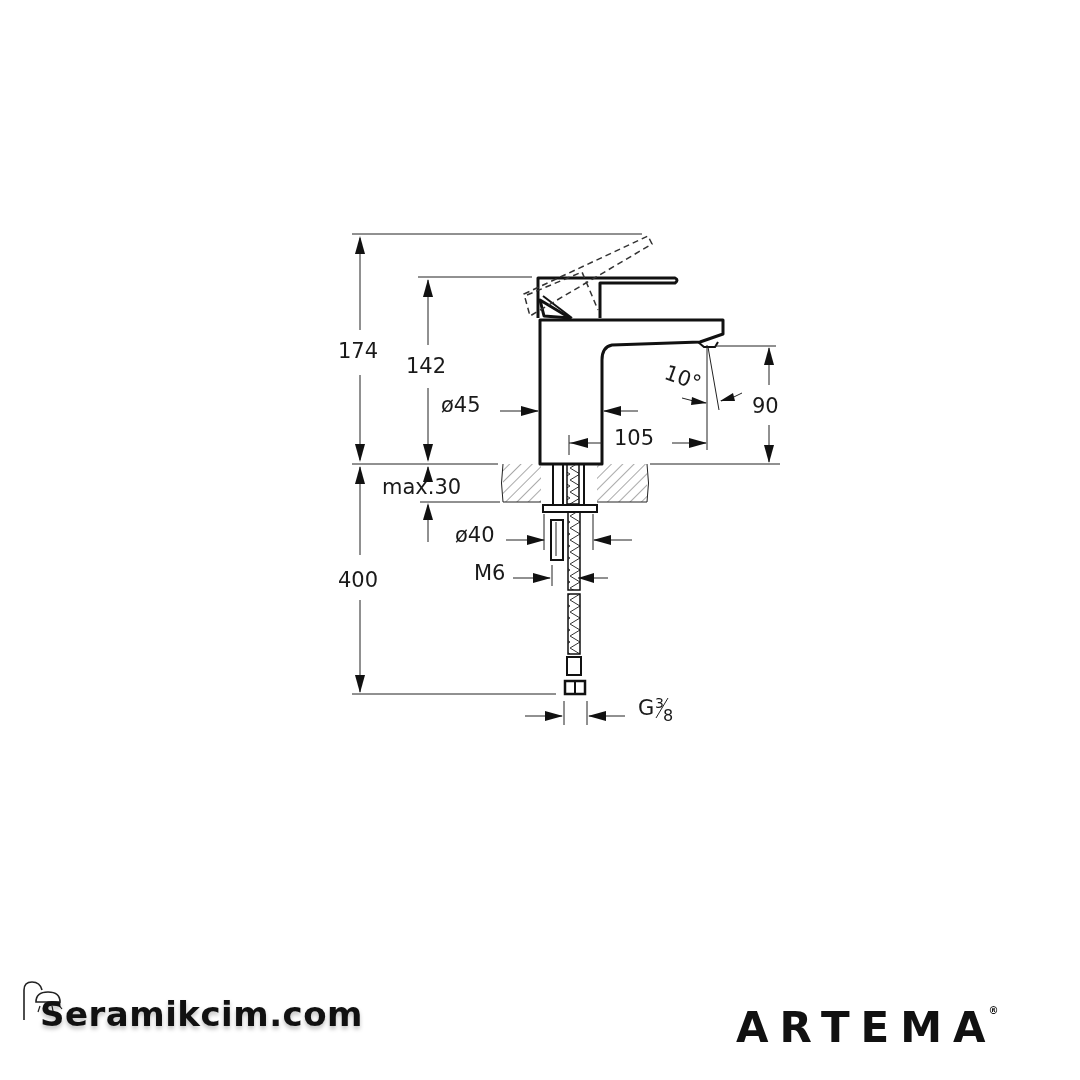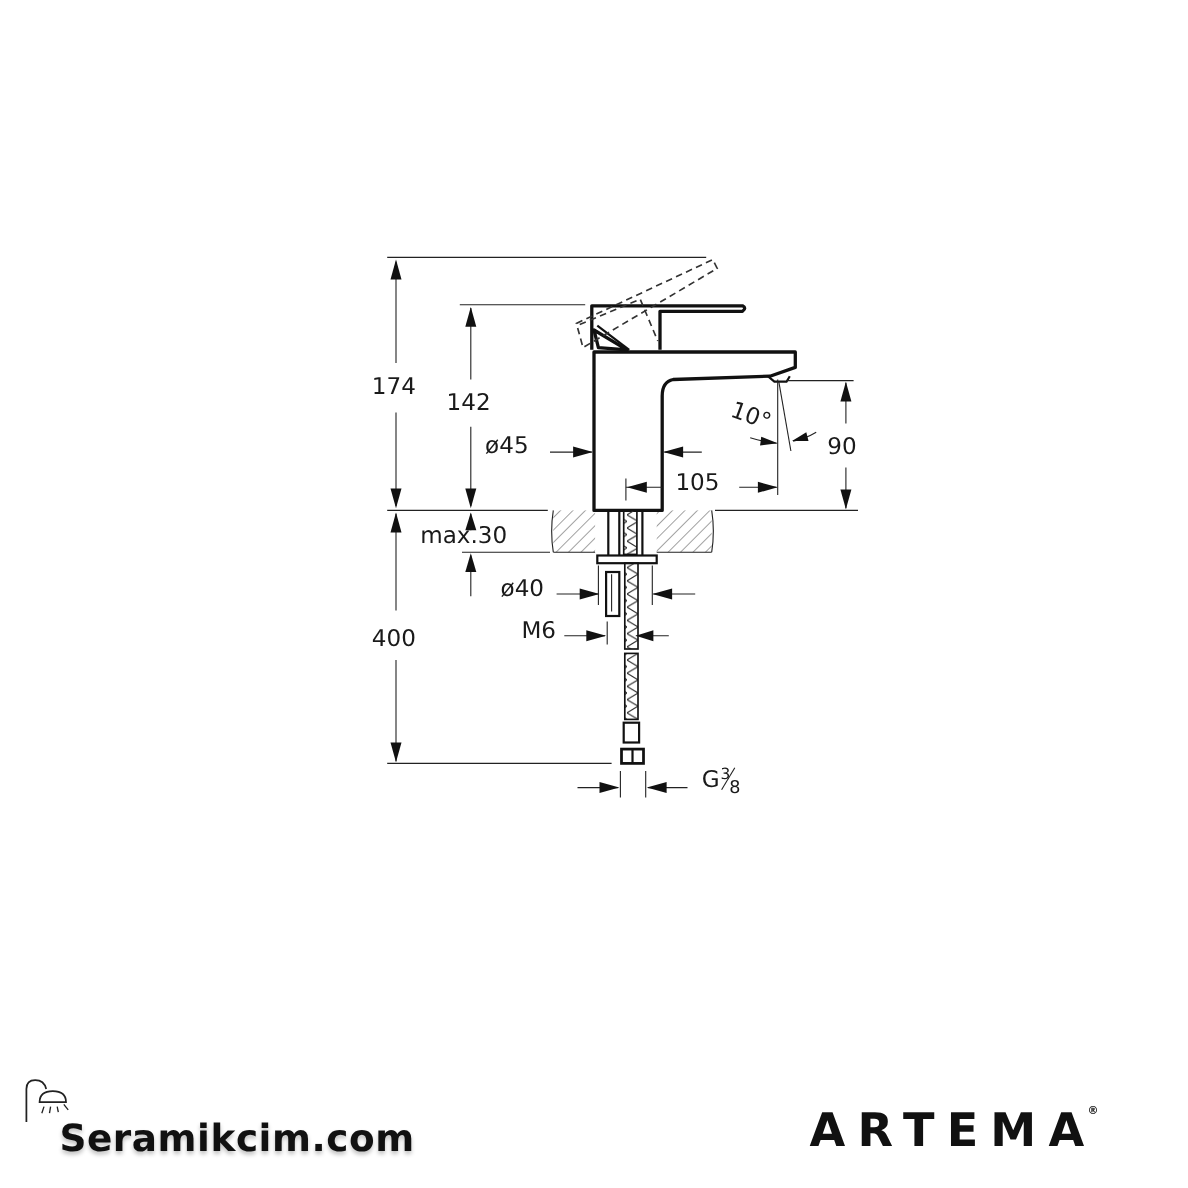--- a/index.html
+++ b/index.html
@@ -6,25 +6,24 @@
     body { width: 1080px; height: 1080px; position: relative; overflow: hidden; }
     #drawing { position: absolute; left: 0; top: 0; width: 1080px; height: 1080px; }
     .dim-text { font-family: "DejaVu Sans", sans-serif; font-size: 21px; fill: #1a1a1a; }
     .thin { stroke: #222; stroke-width: 1; fill: none; }
     .thick { stroke: #111; stroke-width: 3; fill: none; stroke-linejoin: round; }
     .med { stroke: #111; stroke-width: 2; fill: none; }
     .dash { stroke: #333; stroke-width: 1.5; fill: none; stroke-dasharray: 6 4; }
     .arrow { fill: #111; }
     .logo-left { position: absolute; left: 18px; top: 978px; width: 380px; height: 80px; }
     .logo-left .brand-text {
-      position: absolute; left: 22px; top: 37px;
+      position: absolute; left: 22px; top: 16px;
       font-family: "DejaVu Sans", sans-serif; font-size: 34px; font-weight: bold;
       color: #111; letter-spacing: 0.5px;
       text-shadow: 0 3px 4px rgba(0,0,0,0.25);
-      margin-left: 14px;
     }
     .logo-left svg { position: absolute; left: 0; top: 0; }
     .logo-right {
       position: absolute; left: 736px; top: 1003px;
       font-family: "DejaVu Sans", sans-serif; font-size: 42px; font-weight: bold;
       color: #111; letter-spacing: 11px;
     }
     .logo-right sup { font-size: 10px; letter-spacing: 0; vertical-align: top; position: relative; top: 2px; left: -8px; }
   </style>
 </head>

